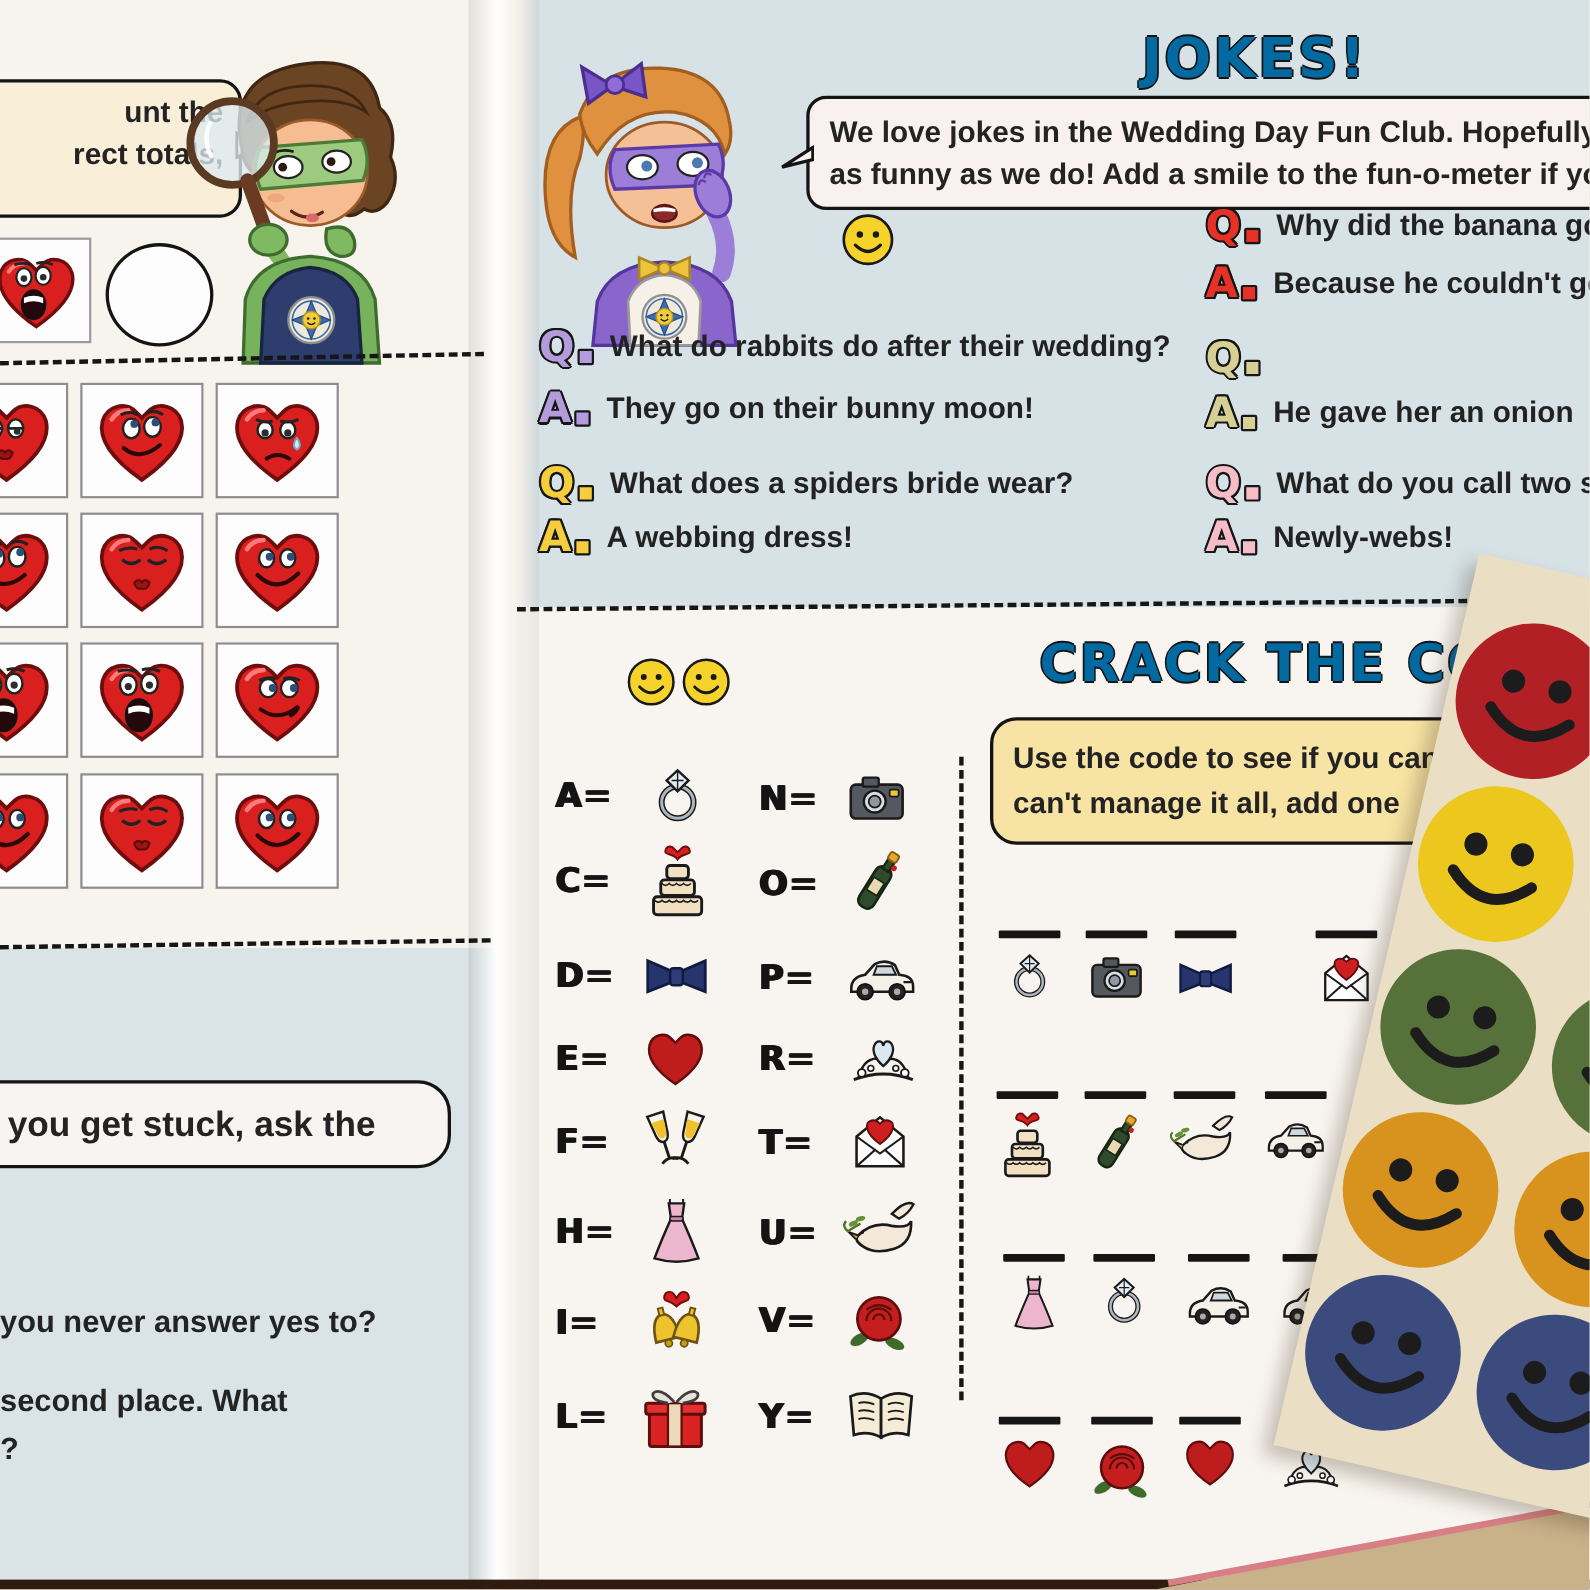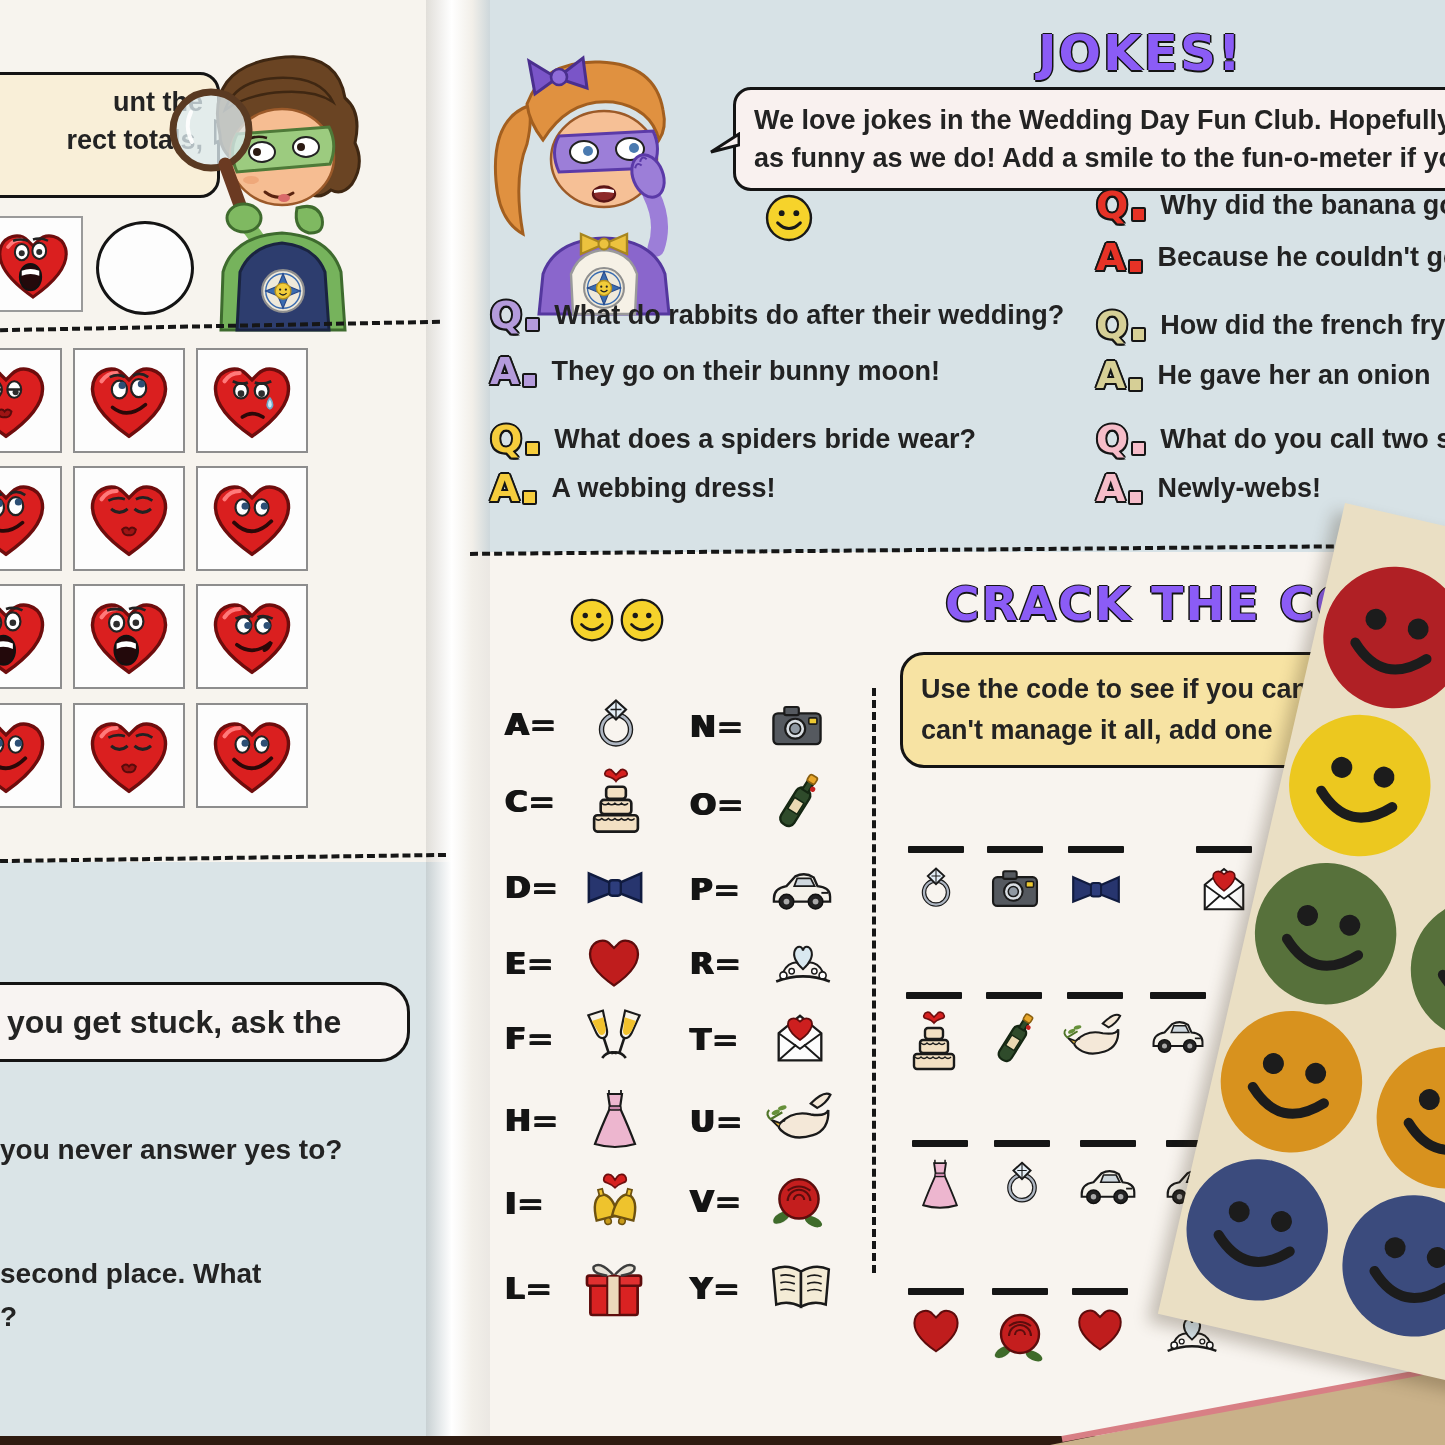--- a/index.html
+++ b/index.html
@@ -23,21 +23,21 @@
   .dash-v{border-left:4px dashed #161616;width:0;}
   
   .bubble{border:3px solid #141414;background:#f9efd8;border-radius:20px;}
   .bubble-tail{position:absolute;}
   #intro-bubble{background:#f9f1ef;border-radius:18px;padding:11px 18px;white-space:nowrap;}
   #help-box{background:#f8f4f2;border-radius:30px;padding:16px 20px 16px 52px;white-space:nowrap;}
   #code-box{background:#f7e3a3;border-radius:24px;padding:14px 18px;white-space:nowrap;}
   .bub-line{font-size:27px;line-height:38px;font-weight:600;color:#232323;}
   .plain-line{font-size:28px;line-height:43px;font-weight:600;color:#232323;white-space:nowrap;}
   
-  .big-title{font-family:"DejaVu Sans",sans-serif;font-weight:900;font-size:50px;color:#8b5cf6;
+  .big-title{font-family:"DejaVu Sans",sans-serif;font-weight:900;font-size:50px;color:#0369a1;
     letter-spacing:2px;white-space:nowrap;
     text-shadow:1.5px 0 #141414,-1.5px 0 #141414,0 1.5px #141414,0 -1.5px #141414;}
   
   .qa-row{position:absolute;display:flex;align-items:center;white-space:nowrap;}
   .qa-marker{display:inline-flex;align-items:flex-end;margin-right:14px;}
   .qa-letter{font-family:"DejaVu Sans",sans-serif;font-weight:900;font-size:38px;line-height:38px;
     color:var(--c);
     text-shadow:-2px 0 #161616,2px 0 #161616,0 -2px #161616,0 2px #161616,
       -1.5px -1.5px #161616,1.5px -1.5px #161616,-1.5px 1.5px #161616,1.5px 1.5px #161616;}
   .qa-dot{width:11px;height:11px;background:var(--c);border:2.5px solid #161616;border-radius:2px;
@@ -393,21 +393,21 @@
       <svg width="88" height="83">
         <use href="#heart-happy" width="88" height="83"></use>
       </svg>
     </div>
 
   <div class="abs dash-h" style="left:0;top:856px;width:446px;transform:rotate(-0.8deg);"></div>
 
   <div class="abs bubble" id="help-box" style="left:-48px;top:982px;width:380px;">
     <div class="bub-line" style="font-size:32px;line-height:42px">you get stuck, ask the</div>
   </div>
-  <div class="abs plain-line" style="left:0;top:1128px;">you never answer yes to?</div>
+  <div class="abs plain-line" style="left:0;top:1180px;">you never answer yes to?</div>
   <div class="abs" style="left:0;top:1252px;">
     <div class="plain-line">second place. What</div>
     <div class="plain-line">?</div>
   </div>
 
   <div class="abs big-title" style="left:1038px;top:24px;">JOKES!</div>
 
   <div class="abs bubble" id="intro-bubble" style="left:733px;top:87px;width:900px;">
     <div class="bub-line">We love jokes in the Wedding Day Fun Club. Hopefully, yo</div>
     <div class="bub-line">as funny as we do! Add a smile to the fun-o-meter if you</div>
@@ -488,21 +488,20 @@
         <span class="qa-letter">A</span>
         <span class="qa-dot"></span>
       </span>
     <span class="qa-text">Because he couldn't ge</span>
   </div>
   <div class="qa-row" style="left:1096px;top:306px">
     <span class="qa-marker c-olive">
         <span class="qa-letter">Q</span>
         <span class="qa-dot"></span>
       </span>
-    <span class="qa-text">How did the french fry</span>
   </div>
   <div class="qa-row" style="left:1096px;top:356px">
     <span class="qa-marker c-olive">
         <span class="qa-letter">A</span>
         <span class="qa-dot"></span>
       </span>
     <span class="qa-text">He gave her an onion</span>
   </div>
   <div class="qa-row" style="left:1096px;top:420px">
     <span class="qa-marker c-pink">

